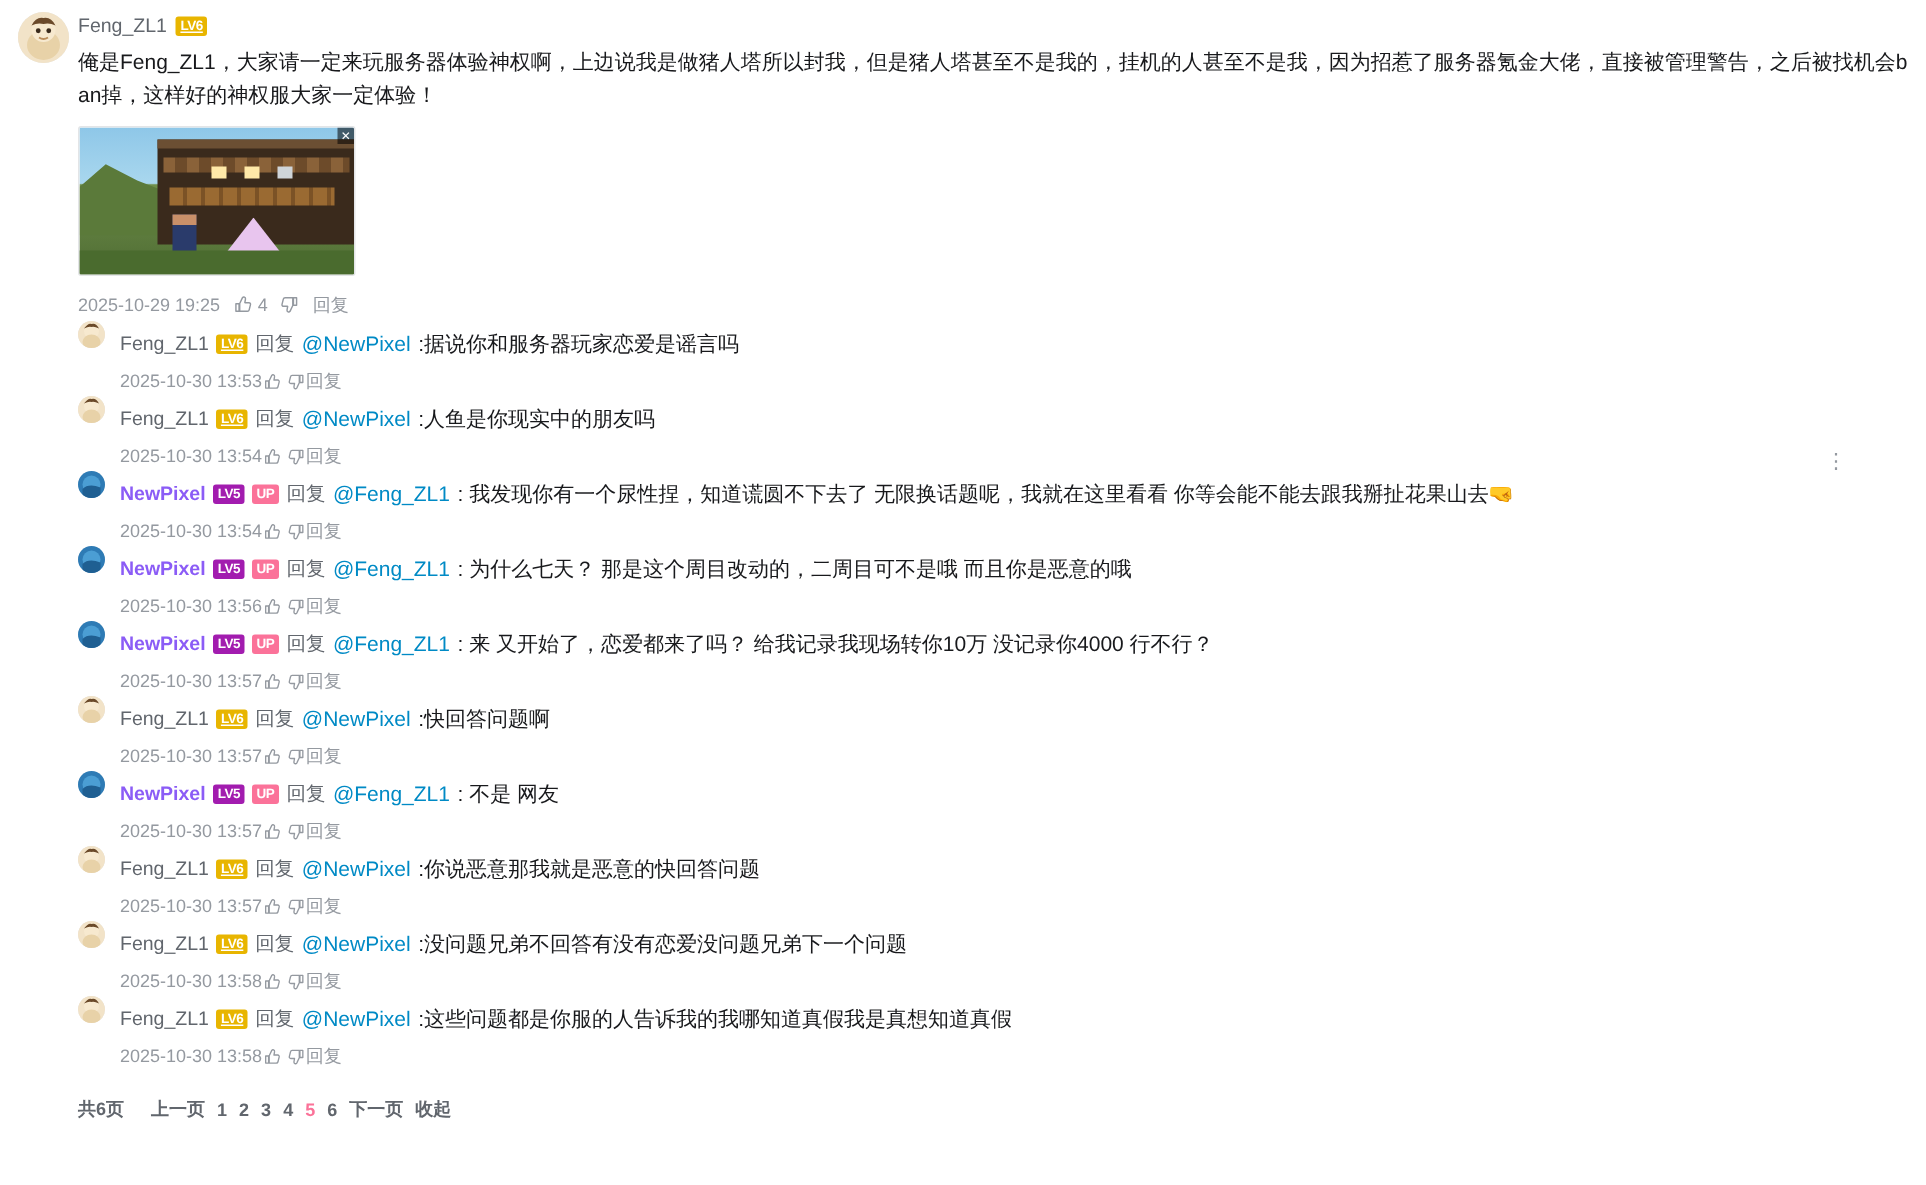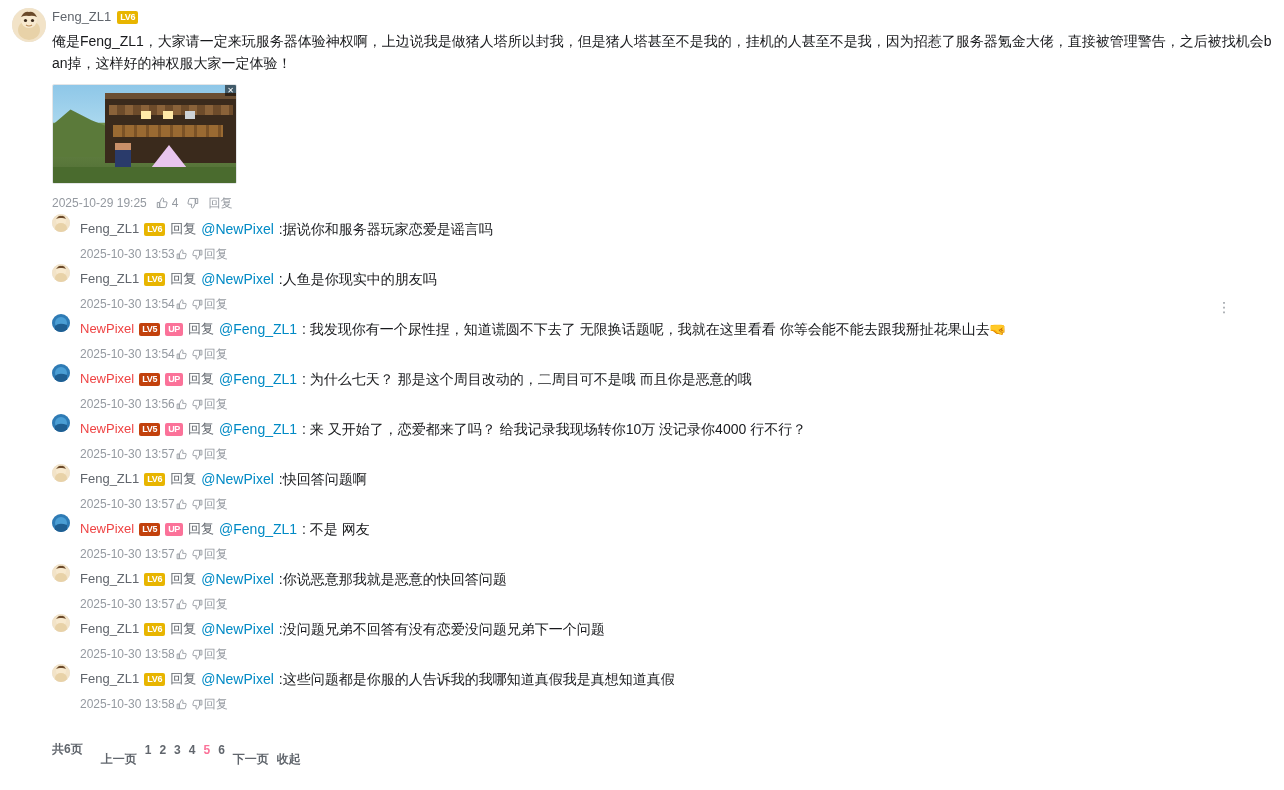--- a/index.html
+++ b/index.html
@@ -47,35 +47,35 @@
     align-items: center;
     gap: 6px;
     height: 18px;
     line-height: 18px;
   }
   .uname {
     font-size: 13px;
     color: #61666d;
     text-align: center;
   }
-  .uname.up-name { color: #ef4444; }
+  .uname.up-name { color: #8b5cf6; font-weight: bold; }
   .badge {
     display: inline-block;
     height: 13px;
     line-height: 13px;
     padding: 0 3px;
     border-radius: 2px;
     font-size: 9px;
     color: #fff;
     font-weight: bold;
     letter-spacing: -0.3px;
     transform: translateY(0px);
   }
-  .badge.lv6 { background: #e8b500; }
-  .badge.lv5 { background: #c2410c; }
+  .badge.lv6 { background: #e8b500; text-decoration: underline; }
+  .badge.lv5 { background: #a21caf; }
   .badge.up { background: #fb7299; }
 
   .comment-text {
     font-size: 14px;
     line-height: 22px;
     color: #18191c;
     margin-top: 4px;
     word-break: break-all;
     max-width: 1230px;
   }
@@ -215,21 +215,21 @@
     align-items: center;
     gap: 8px;
     font-size: 12px;
     color: #61666d;
     padding: 8px 0 0 52px;
     margin-top: 10px;
     font-weight: bold;
   }
   .pager .pg { cursor: pointer; color: #61666d; }
   .pager .pg.active { color: #fb7299; }
-  .pager .txt { color: #61666d; cursor: pointer; margin-top: 20px; }
+  .pager .txt { color: #61666d; cursor: pointer; }
   .pager .total { color: #61666d; }
 </style>
 </head>
 <body>
 
 <div class="page">
 
   <div class="root-comment">
 
     <div class="avatar big">

